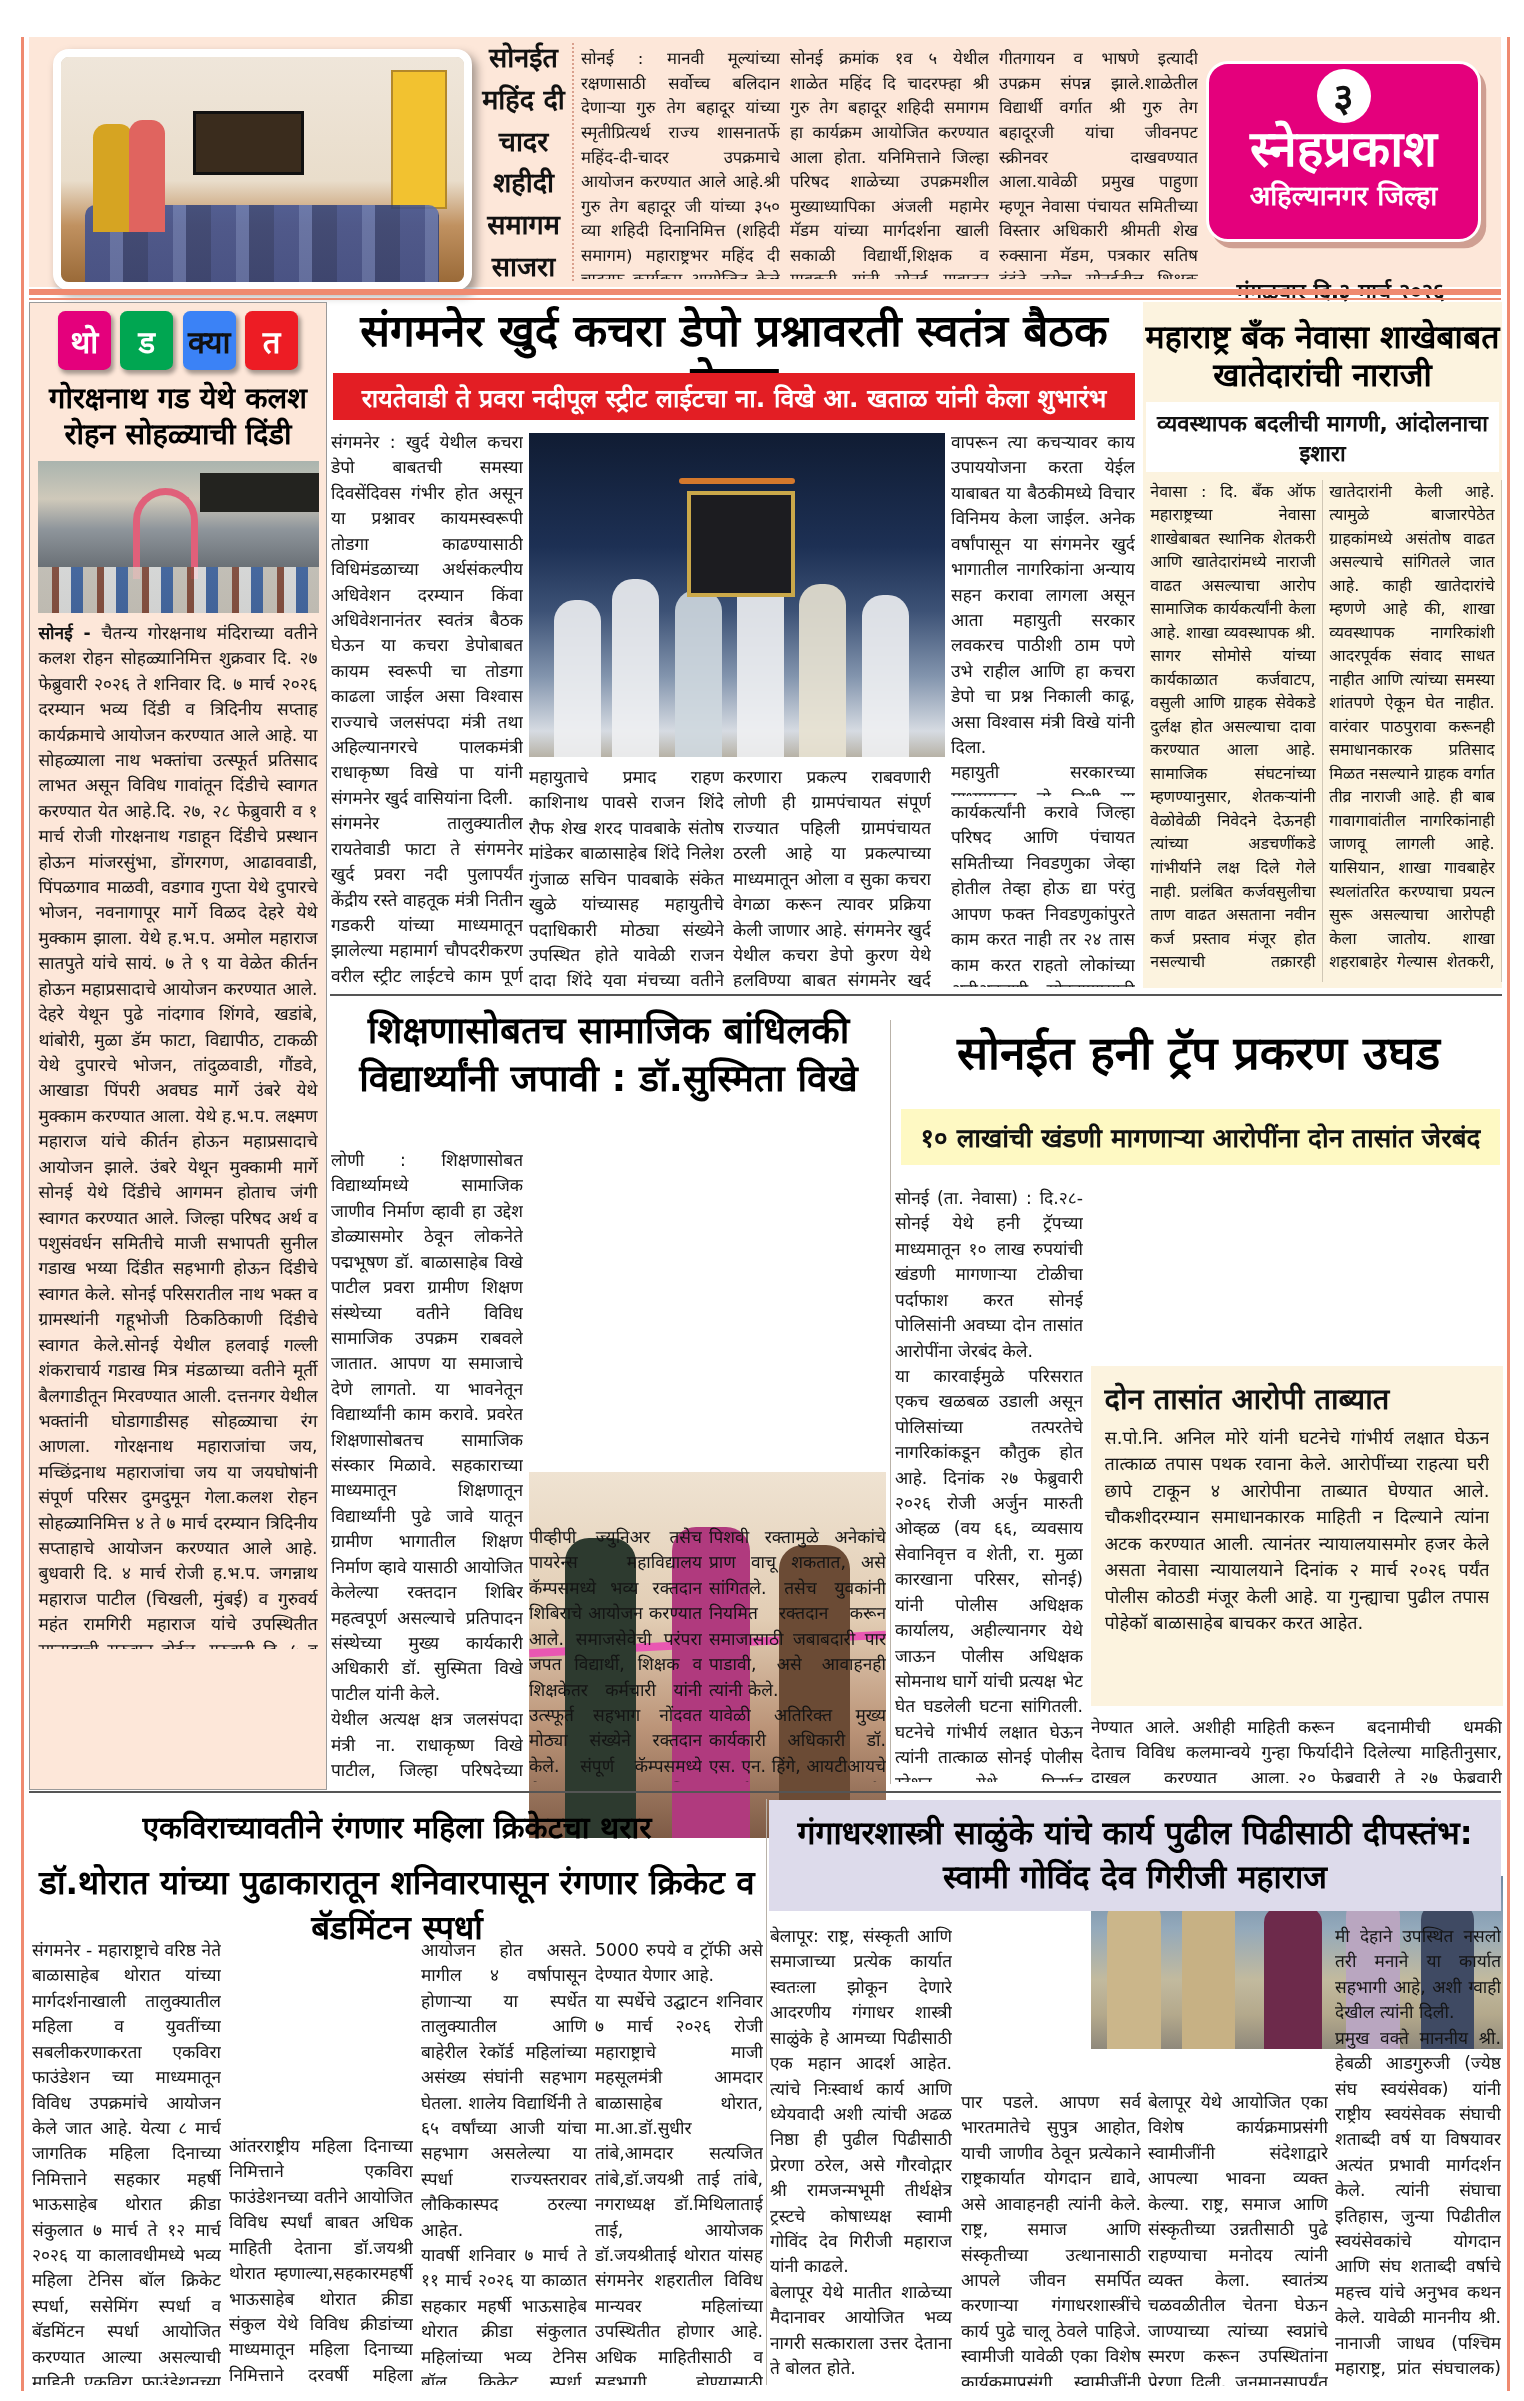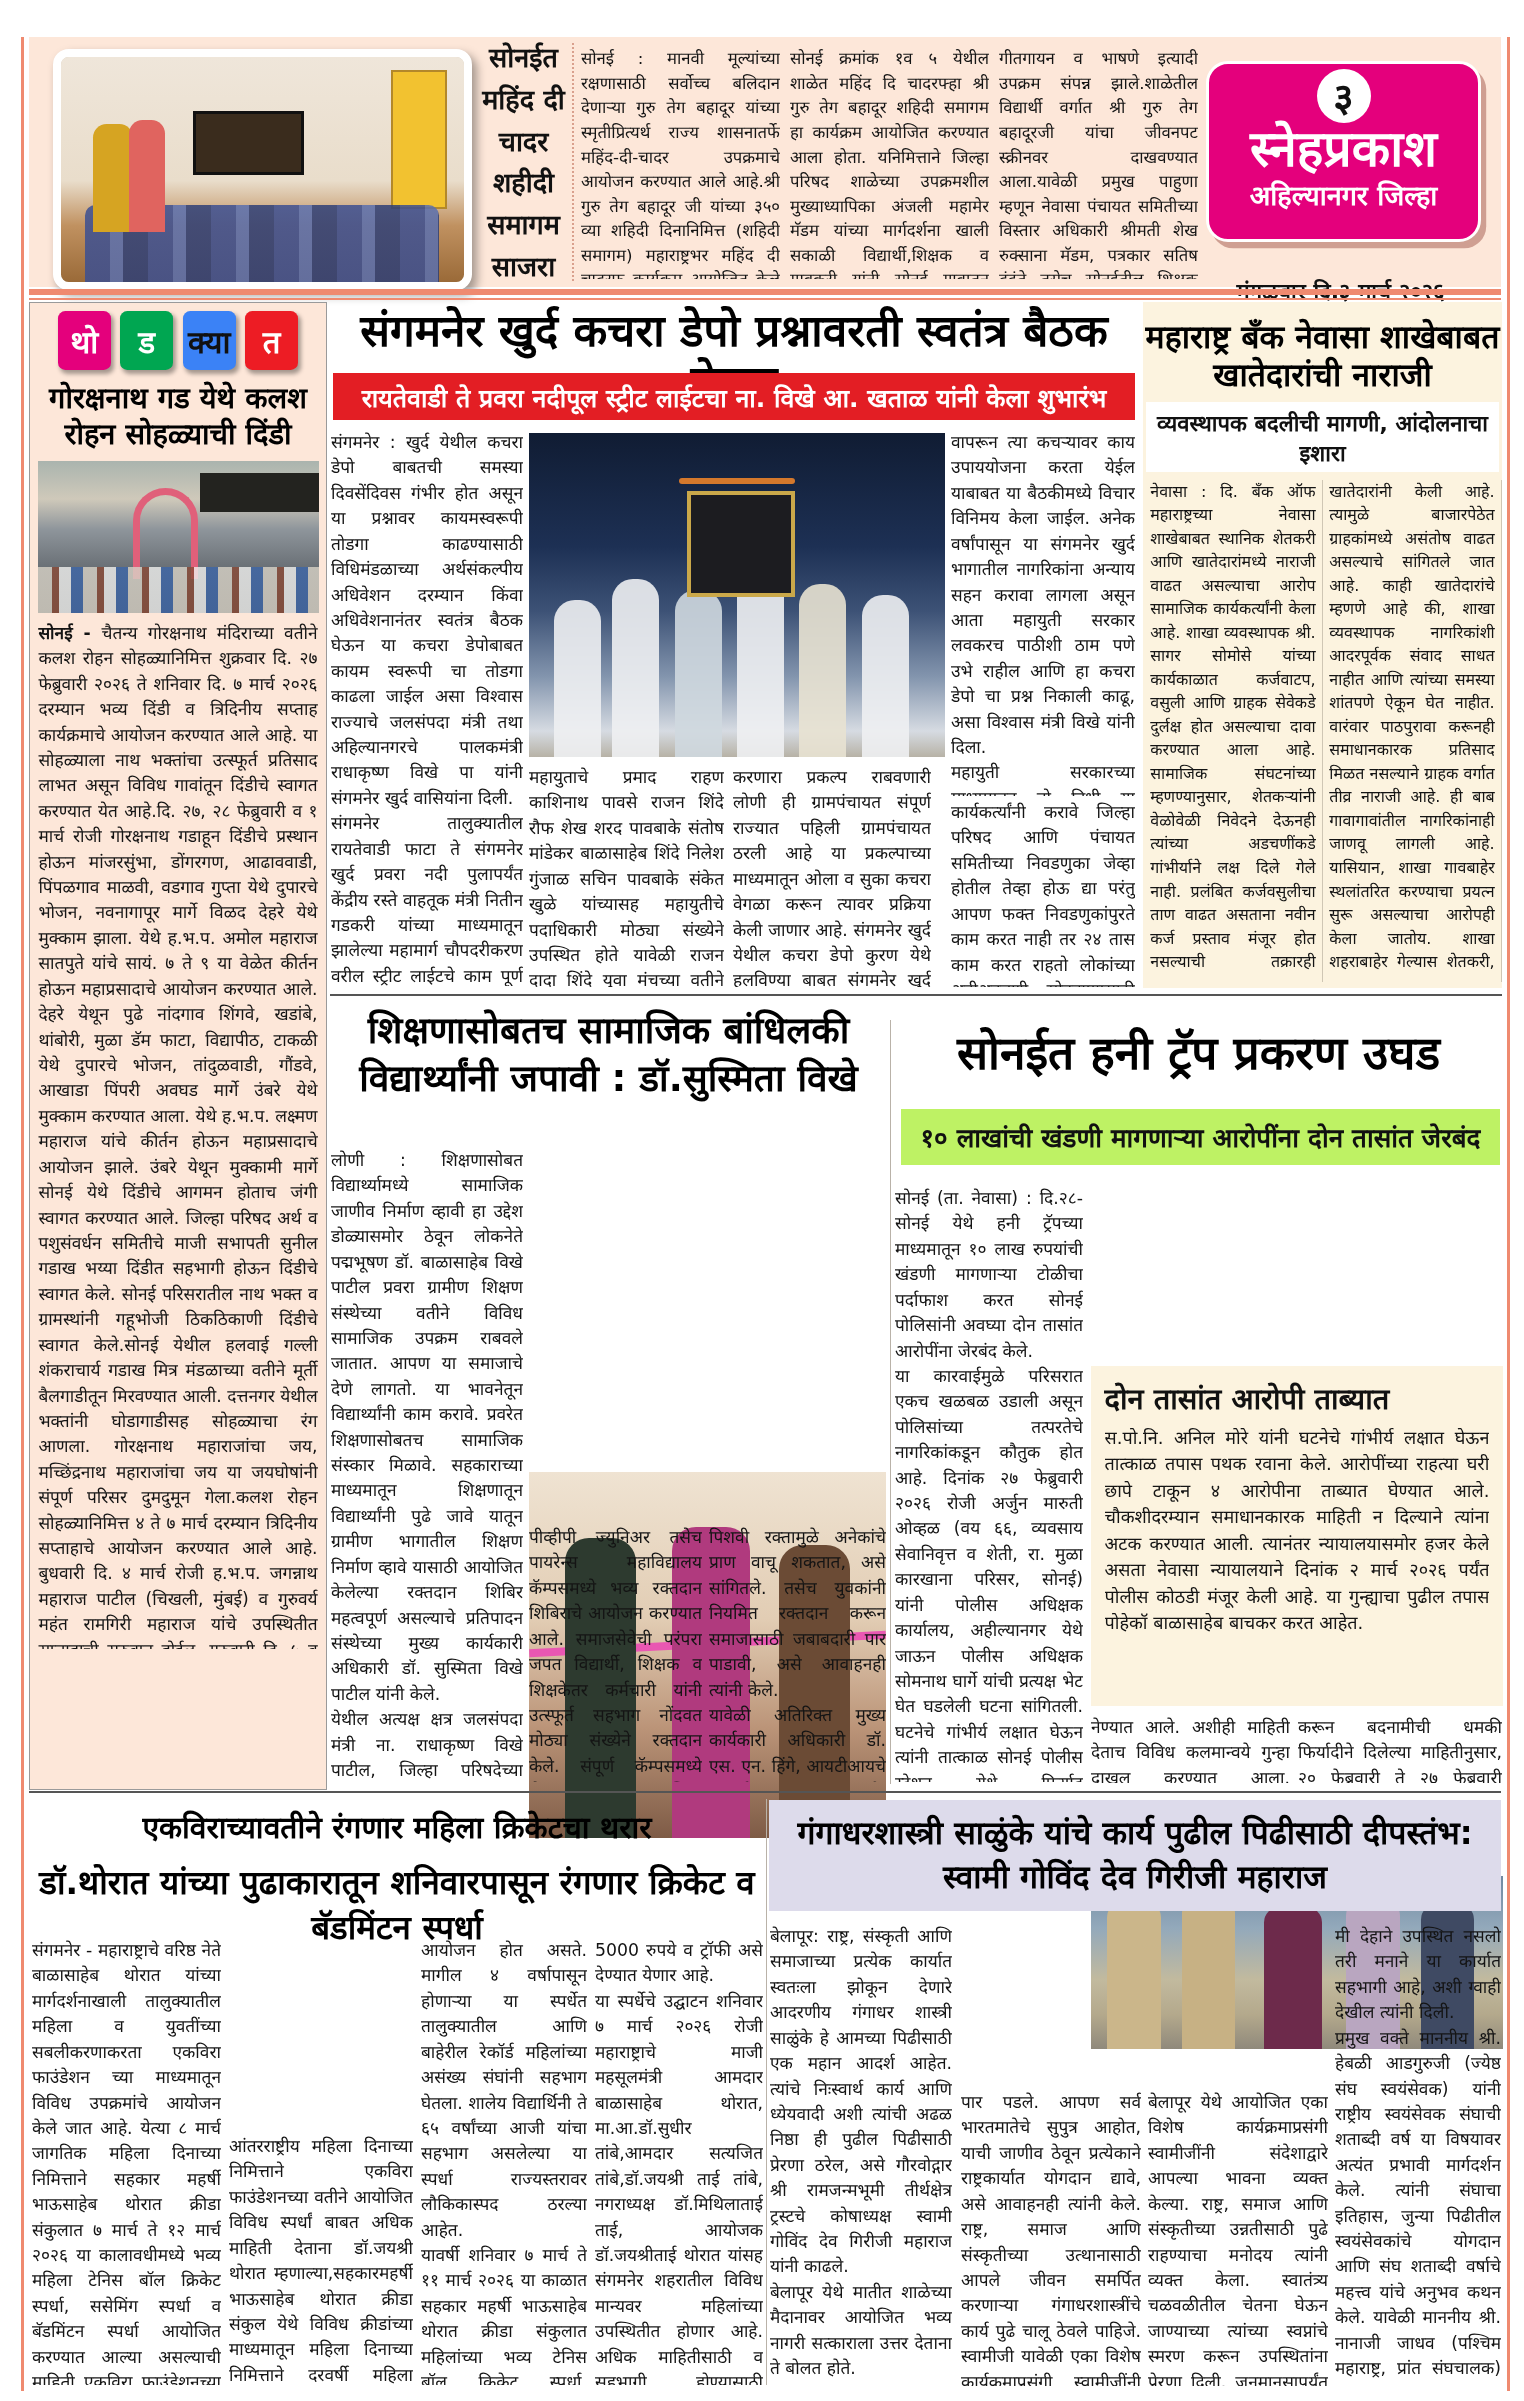--- a/index.html
+++ b/index.html
@@ -53,21 +53,21 @@
   #nevasa-headline{font-size:32px;line-height:1.2;padding-top:16px;}
   #nevasa-subbar{background:#fff;margin:7.3px 3.1px;padding:5.2px 2.1px;font-weight:bold;font-size:22px;}
   #nevasa-body{column-count:2;column-gap:13.6px;column-rule:0.5px solid #cfc6b4;padding:0 7.3px;height:502px;font-size:16px;}
   
   #shikshan-headline{left:330px;top:1007px;width:557px;font-size:37px;line-height:1.3;}
   #shikshan-photo{left:529px;top:1148px;width:357px;height:366px;background:
       linear-gradient(180deg,#efe3d2 0%,#e2cdb4 40%,#bb9478 70%,#7e5b46 100%);}
   .ribbon{position:absolute;left:0;top:46%;width:100%;height:8.4px;background:#e957b2;transform:rotate(-3deg);}
   
   #ht-headline{left:895px;top:1028px;width:607px;font-size:46px;line-height:1.1;}
-  #ht-subbar{left:901px;top:1109px;width:599px;height:56px;background:#bef264;display:flex;align-items:center;
+  #ht-subbar{left:901px;top:1109px;width:599px;height:56px;background:#fef9c3;display:flex;align-items:center;
       justify-content:center;font-weight:bold;font-size:26px;}
   #ht-photo{left:1091px;top:1186px;width:412px;height:173px;background:
       linear-gradient(180deg,#6f88a0 0%,#93a9bb 30%,#c2ba9e 60%,#b4a98c 80%,#8f897b 100%);}
   #ht-box{left:1091px;top:1366px;width:412px;height:340px;background:#fcf3df;padding:11.5px 13.6px;box-sizing:border-box;}
   #ht-box-title{font-size:29px;font-weight:bold;margin-bottom:8.4px;}
   
   #cr-headline1{left:31px;top:1806px;width:732px;font-size:30px;}
   #cr-headline2{left:31px;top:1861px;width:732px;font-size:33px;line-height:1.35;}
   
   #gd-box{left:769px;top:1800px;width:732px;height:111px;background:#dddbeb;display:flex;align-items:center;justify-content:center;}

